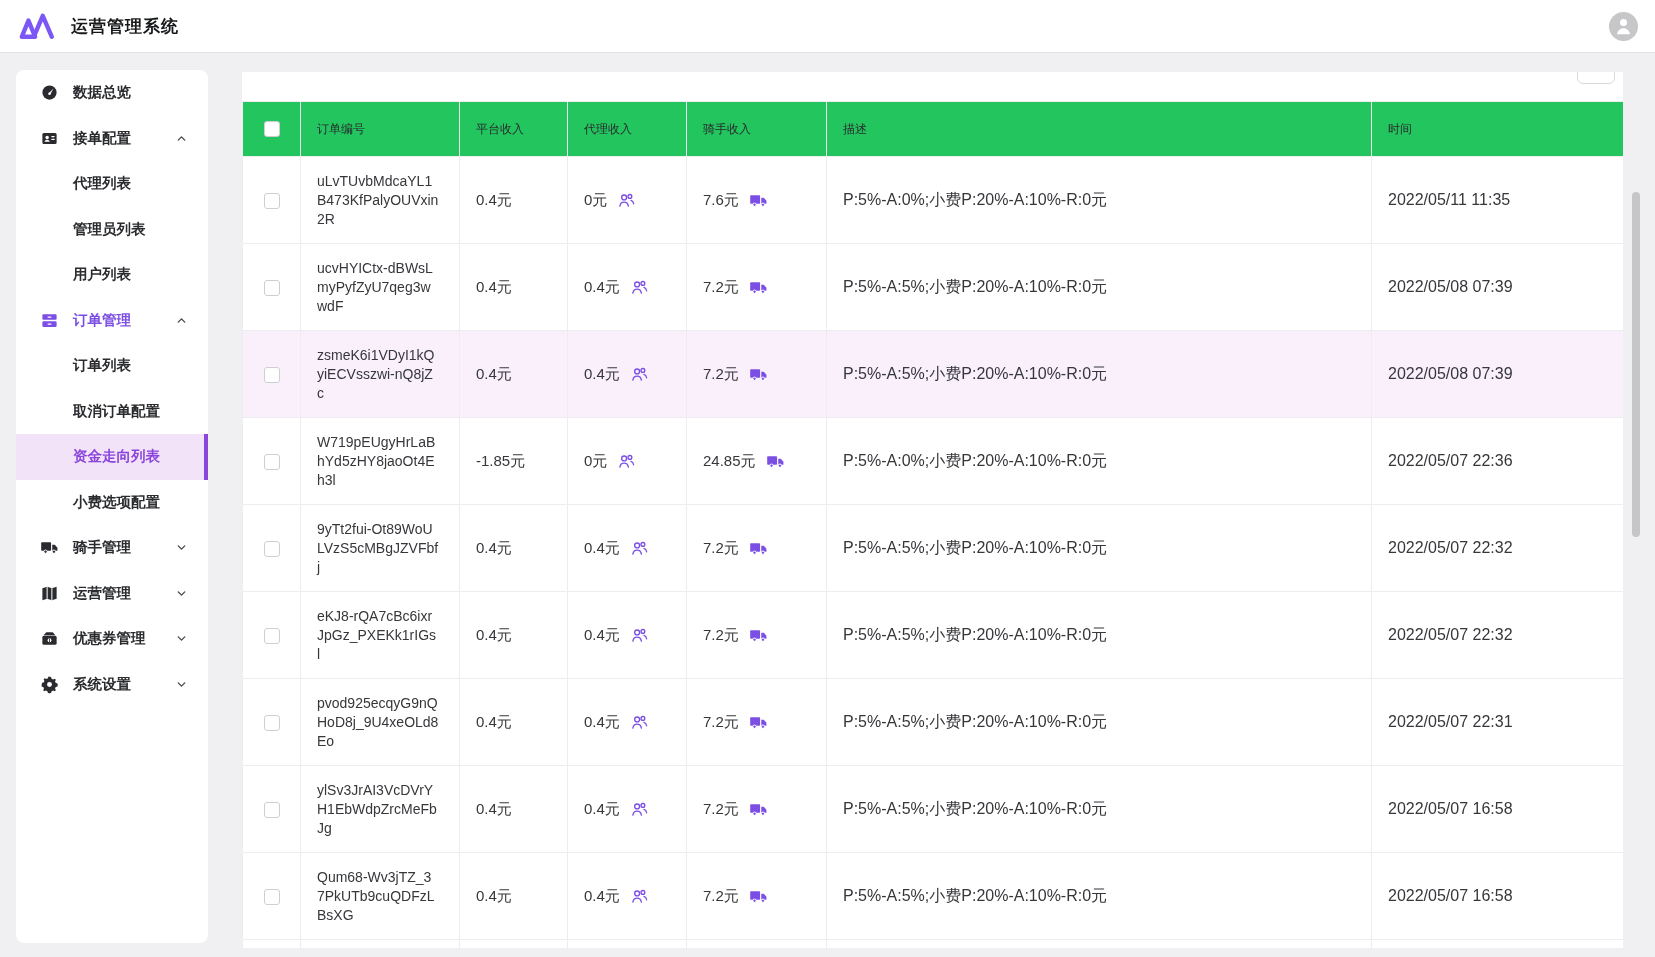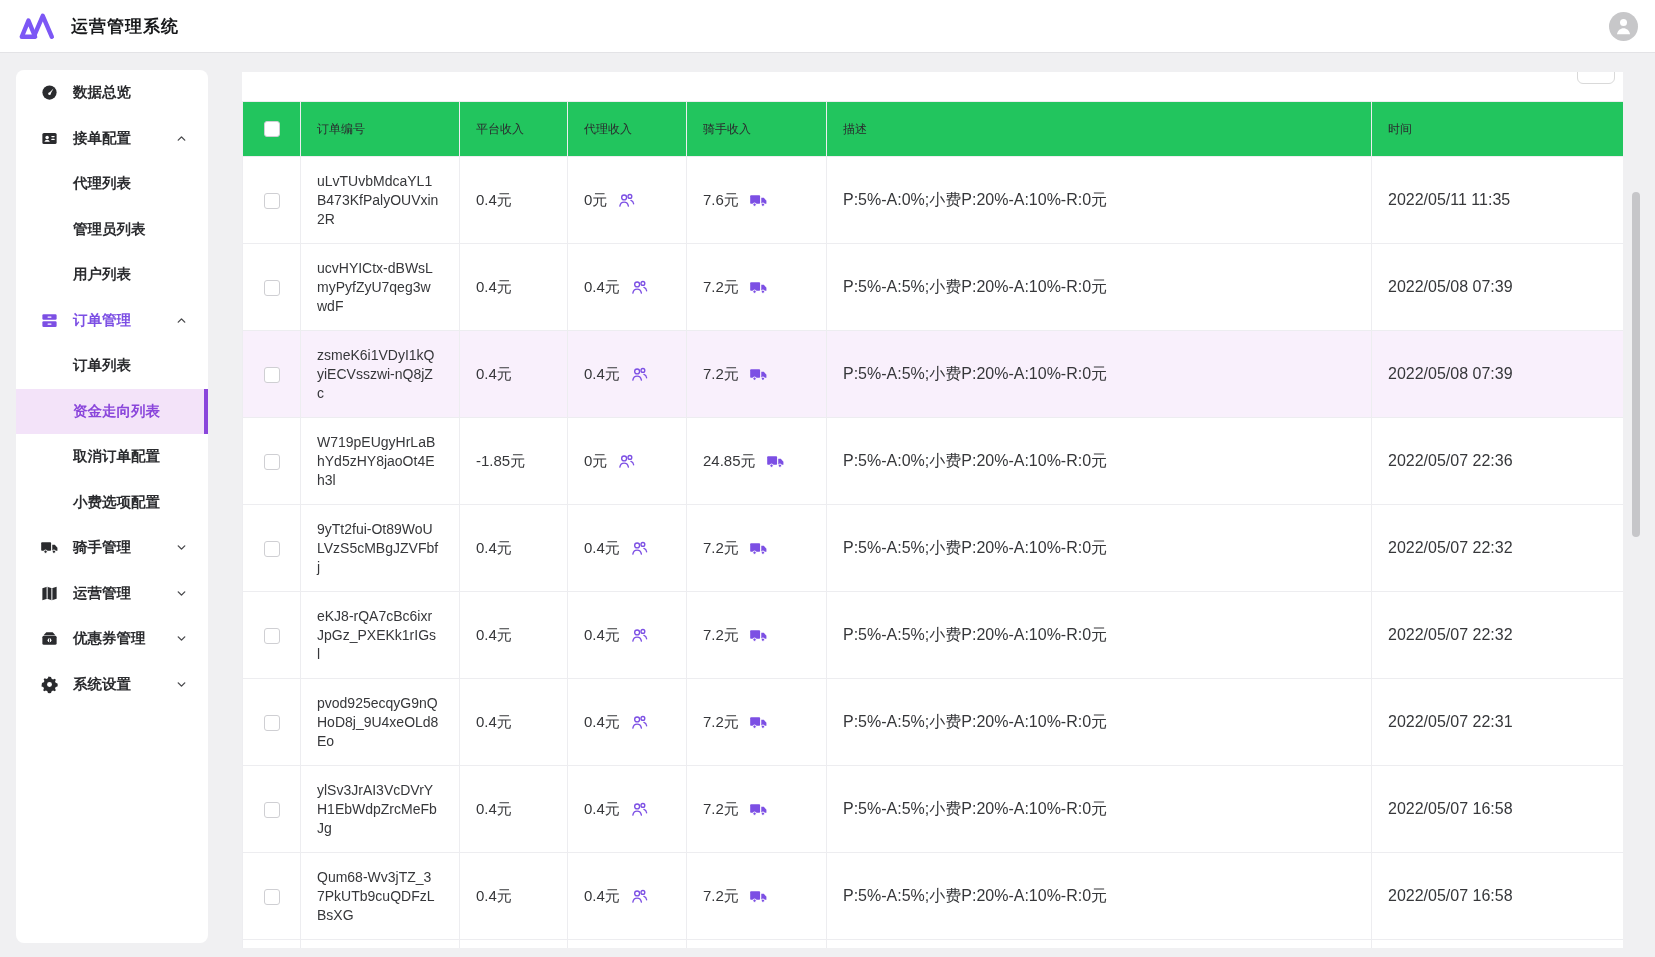--- a/index.html
+++ b/index.html
@@ -156,25 +156,25 @@
       <span>订单管理</span>
       <span class="nav-chevron">
         <svg viewBox="0 0 24 24" fill="none" stroke="currentColor" stroke-width="2.6" stroke-linecap="round" stroke-linejoin="round">
           <polyline points="6,15 12,9 18,15"></polyline>
         </svg>
       </span>
     </div>
     <div class="nav-child">
       <span>订单列表</span>
     </div>
+    <div class="nav-child">
+      <span>取消订单配置</span>
+    </div>
     <div class="nav-child active">
       <span>资金走向列表</span>
-    </div>
-    <div class="nav-child">
-      <span>取消订单配置</span>
     </div>
     <div class="nav-child">
       <span>小费选项配置</span>
     </div>
     <div class="nav-item">
       <span class="nav-icon">
         <svg viewBox="0 0 24 24" fill="currentColor">
           <rect x="1.5" y="5.5" width="12.5" height="10.5" rx="1"></rect>
           <path d="M15.5 8.5h3.2l3.3 3.8V16h-6.5z"></path>
           <circle cx="7" cy="17.3" r="2.1" stroke="#fff" stroke-width="1.2"></circle>

